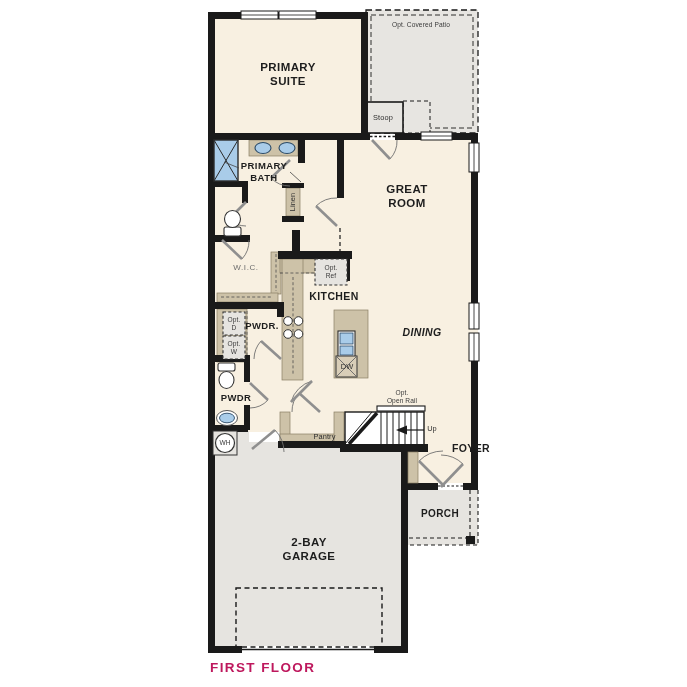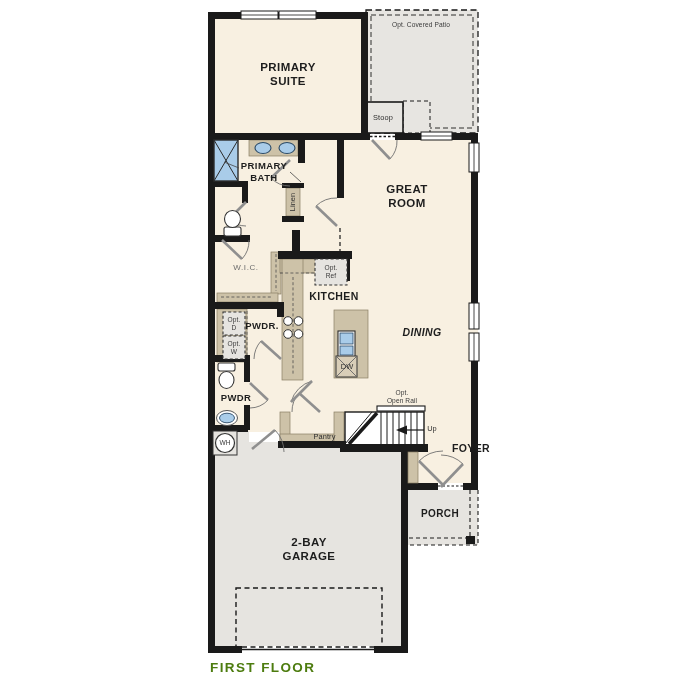--- a/index.html
+++ b/index.html
@@ -15,21 +15,21 @@
   }
   .b{font-weight:bold;}
   .room{font-size:11.5px;}
   .room-sm{font-size:9.5px;}
   .tiny{font-size:6.6px;letter-spacing:.1px;color:#3a3a3a;}
   .small{font-size:7.4px;letter-spacing:.1px;color:#2e2e2e;}
   .muted{color:#6d6d6d;font-size:8px;letter-spacing:.6px;}
   .vert{transform:translate(-50%,-50%) rotate(-90deg);}
   .title{
     position:absolute;transform:translate(0,-50%);
-    font-weight:bold;font-size:13.5px;letter-spacing:1.4px;color:#4d7c0f;
+    font-weight:bold;font-size:13.5px;letter-spacing:1.4px;color:#be185d;
   }
 </style>
 </head>
 <body>
 
 <div id="canvas">
 
 <svg id="plan-svg" width="687" height="687" viewBox="0 0 687 687">
 
   <g fill="#f8f0e1">

